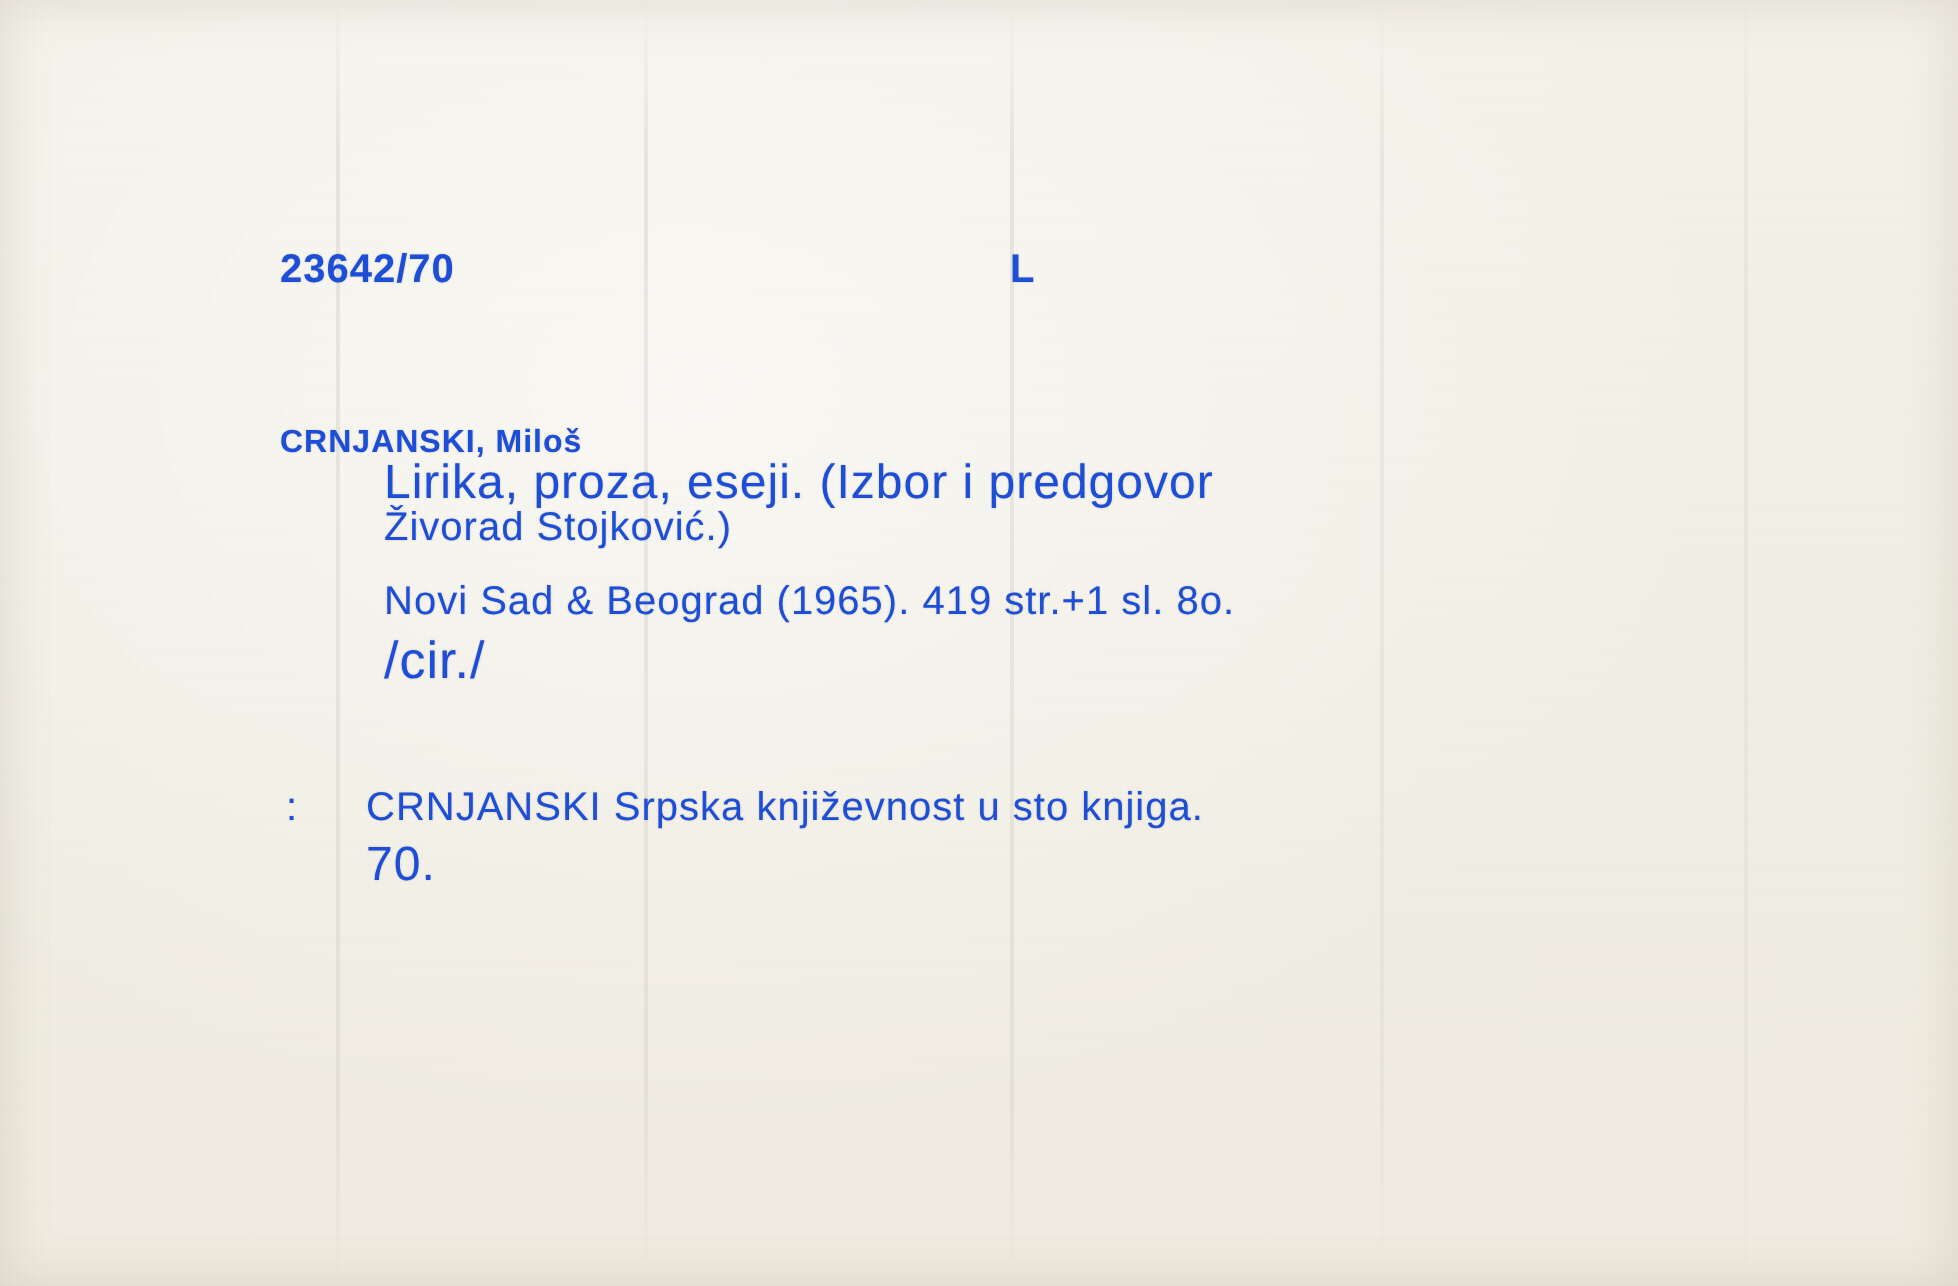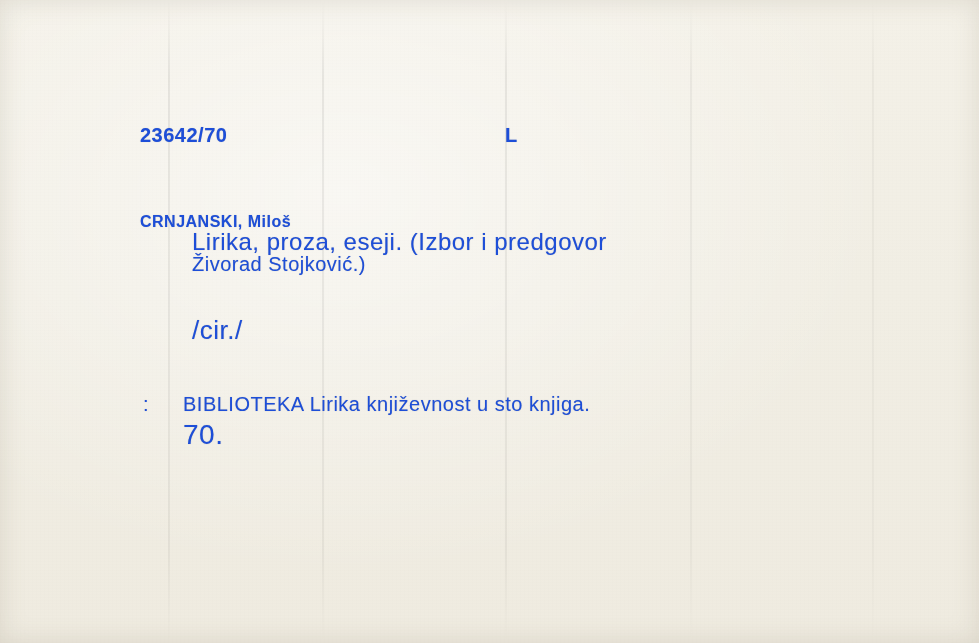--- a/index.html
+++ b/index.html
@@ -115,21 +115,21 @@
     font-size: 20px;
   }
   .series1 {
     left: 183px;
     top: 393px;
     font-size: 20px;
   }
   .series2 {
     left: 183px;
     top: 419px;
-    font-size: 28px;
+    font-size: 24px;
   }
 </style>
 </head>
 <body>
 
 <div id="card">
   <div class="paper-tone"></div>
   <div class="grain"></div>
   <div class="fold f1"></div>
   <div class="fold f2"></div>
@@ -138,21 +138,22 @@
   <div class="fold f5"></div>
 
   <div class="content">
     <div class="line accession">23642/70</div>
     <div class="line classmark">L</div>
 
     <div class="line author">CRNJANSKI, Miloš</div>
     <div class="line title1">Lirika, proza, eseji. (Izbor i predgovor</div>
     <div class="line title2">Živorad Stojković.)</div>
 
+    <div class="line imprint1">Novi Sad &amp; Beograd (1965). 419 str.+1 sl. 8o.</div>
     <div class="line imprint2">/cir./</div>
 
     <div class="line series-mark">:</div>
-    <div class="line series1">BIBLIOTEKA Lirika književnost u sto knjiga.</div>
+    <div class="line series1">CRNJANSKI Srpska književnost u sto knjiga.</div>
     <div class="line series2">70.</div>
   </div>
 
   <div class="edge-shadow"></div>
 </div>
 
 </body></html>

